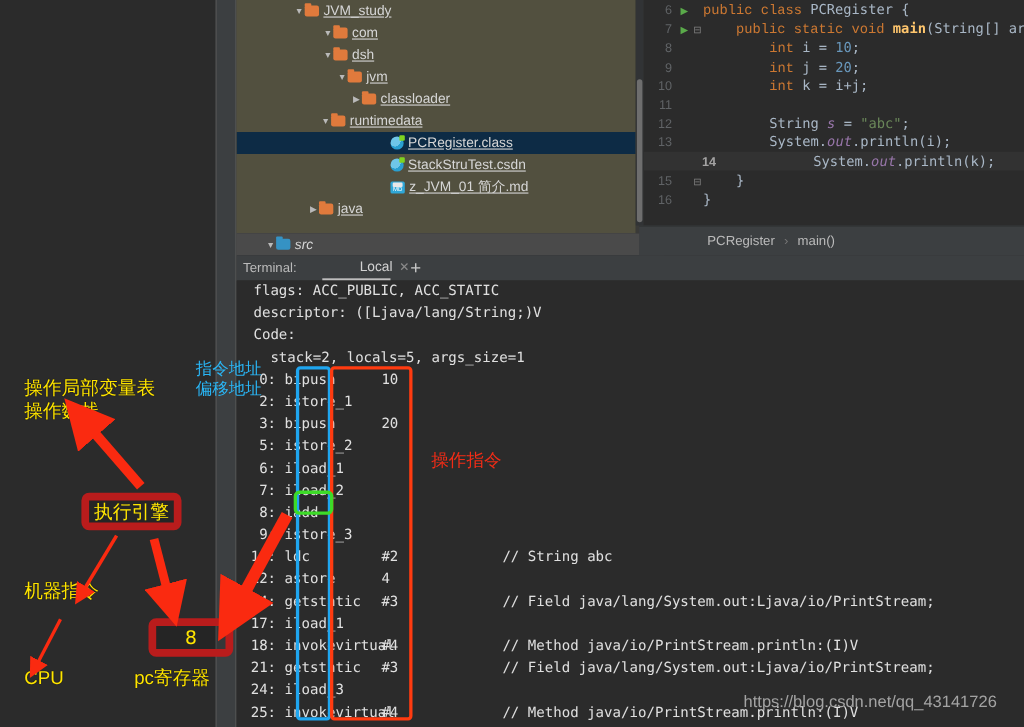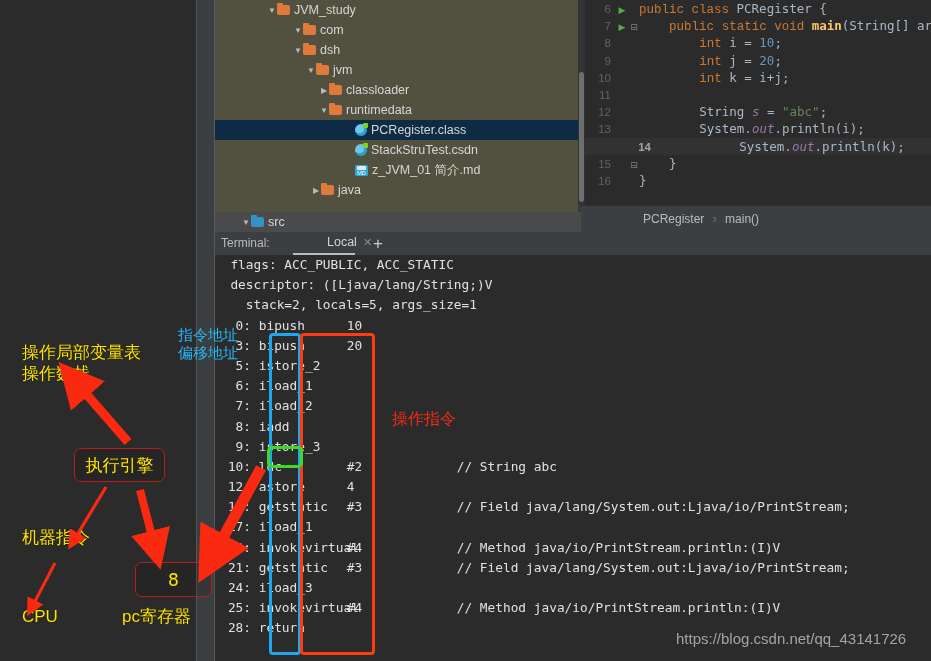--- a/index.html
+++ b/index.html
@@ -9,36 +9,36 @@
     background:#2b2b2b;
   }
   .mono{font-family:"DejaVu Sans Mono","Liberation Mono",monospace;}
 
   
   #left-dark-pane{position:absolute;left:0;top:0;width:196px;height:661px;background:#2b2b2b;}
   #left-strip{position:absolute;left:196px;top:0;width:19px;height:661px;background:#3c3f41;border-left:1px solid #555;border-right:1px solid #5a5a5a;box-sizing:border-box;}
 
   
   #project-tree{position:absolute;left:215px;top:0;width:363px;height:212px;background:#52503f;overflow:hidden;}
-  .tree-row{height:20px;line-height:20px;font-size:12.5px;color:#d6d6d6;white-space:nowrap;position:relative;}
+  .tree-row{height:20px;line-height:20px;font-size:12.5px;color:#d6d6d6;white-space:nowrap;position:relative;text-decoration:underline;}
   .tree-row.selected{background:#0d2b45;}
   .tw{display:inline-block;width:10px;color:#b9b9b9;font-size:8px;text-align:center;vertical-align:middle;}
   .tw.blank{color:transparent;}
   .folder{display:inline-block;width:13px;height:10px;background:#e07a3c;border-radius:1.5px 2px 2px 2px;vertical-align:-1px;margin-right:4px;position:relative;}
   .folder:before{content:"";position:absolute;left:0;top:-2.5px;width:6px;height:3px;background:#e07a3c;border-radius:1px 1px 0 0;}
   .folder.blue{background:#3592c4;}
   .folder.blue:before{background:#3592c4;}
   .cls-ico{display:inline-block;width:12px;height:12px;border-radius:50%;background:radial-gradient(circle at 35% 35%,#6fc6e8 0 45%,#2a9fd0 46% 100%);vertical-align:-2px;margin-right:4px;position:relative;}
   .cls-ico:after{content:"";position:absolute;right:-1px;top:-1px;width:5px;height:5px;background:#7ed321;border-radius:1px;}
   .md-ico{display:inline-block;width:13px;height:11px;background:#2fa7d8;border-radius:1.5px;vertical-align:-2px;margin-right:4px;position:relative;}
   .md-ico:before{content:"MD";position:absolute;left:0;right:0;bottom:0px;text-align:center;font-size:5.5px;line-height:6px;color:#fff;font-family:"Liberation Sans",sans-serif;}
   .md-ico:after{content:"";position:absolute;left:2px;top:1px;width:9px;height:4px;background:#e8e8e8;border-radius:1px;}
 
   
-  #src-row{position:absolute;left:215px;top:212px;width:363px;height:20px;background:#4a4a4a;line-height:20px;font-size:12.5px;color:#d6d6d6;white-space:nowrap;}
+  #src-row{position:absolute;left:215px;top:212px;width:363px;height:20px;background:#4a4a4a;line-height:20px;font-size:12.5px;color:#d6d6d6;white-space:nowrap;font-style:italic;}
 
   #tree-scrollbar{position:absolute;left:578px;top:0;width:7px;height:212px;background:#3a3a38;}
   #tree-scrollbar-thumb{position:absolute;left:1px;top:72px;width:5px;height:128px;background:#6e6e6e;border-radius:3px;}
 
   
   #editor{position:absolute;left:585px;top:0;width:346px;height:205px;background:#2b2b2b;overflow:hidden;}
   .ed-row{height:17.2px;line-height:17.2px;font-size:12.5px;white-space:pre;position:relative;}
   .ed-row.hl{background:#323232;padding-left:40px;}
   .gut{display:inline-block;width:26px;text-align:right;color:#606366;font-size:11.5px;padding-right:4px;}
   .gut.cur{color:#a4a3a3;font-weight:bold;}
@@ -66,45 +66,45 @@
   .t-addr{display:inline-block;width:36px;text-align:right;}
   .t-op{display:inline-block;width:88px;}
   .t-arg{display:inline-block;width:110px;}
   .t-cmt{color:#e0e0e0;}
 
   
   .ann{position:absolute;pointer-events:none;}
   .yellow-txt{color:#ffe500;font-size:17px;font-family:Liberation Sans, sans-serif;line-height:21px;white-space:pre;text-shadow:0 0 1px #000;}
   .blue-txt{color:#29b6f6;font-size:15px;font-family:"DejaVu Sans",sans-serif;line-height:18px;white-space:pre;}
   .red-txt{color:#f22c16;font-size:16px;font-family:"DejaVu Sans",sans-serif;white-space:pre;}
-  .ybox{border:1px solid #b91c1c;border-radius:7px;box-sizing:border-box;display:flex;align-items:center;justify-content:center;
+  .ybox{border:7px solid #b91c1c;border-radius:7px;box-sizing:border-box;display:flex;align-items:center;justify-content:center;
         color:#ffe500;font-size:17px;font-family:"DejaVu Sans",sans-serif;background:rgba(0,0,0,0.12);}
   .hl-box{box-sizing:border-box;background:transparent;}
   #box-addr{position:absolute;left:269px;top:333px;width:32px;height:322px;border:3px solid #1fa6f0;border-radius:4px;}
   #box-instr{position:absolute;left:300px;top:333px;width:75px;height:322px;border:3px solid #ff3b10;border-radius:4px;}
   #box-pc8{position:absolute;left:267px;top:446px;width:36px;height:22px;border:3px solid #3ddb28;border-radius:5px;}
   #watermark{position:absolute;left:676px;top:630px;color:#b9b9b9;font-size:15px;font-family:"Liberation Sans",sans-serif;opacity:.85;white-space:nowrap;}
 </style>
 </head>
 <body>
 
 <div id="left-dark-pane"></div>
 <div id="left-strip"></div>
 
 <div id="project-tree">
     <div class="tree-row" style="padding-left: 52px;"><span class="tw">▼</span><span class="folder"></span><span>JVM_study</span></div>
     <div class="tree-row" style="padding-left: 65px; margin-left: 13px;"><span class="tw">▼</span><span class="folder"></span><span>com</span></div>
     <div class="tree-row" style="padding-left: 78px;"><span class="tw">▼</span><span class="folder"></span><span>dsh</span></div>
     <div class="tree-row" style="padding-left: 91px;"><span class="tw">▼</span><span class="folder"></span><span>jvm</span></div>
     <div class="tree-row" style="padding-left: 104px;"><span class="tw">▶</span><span class="folder"></span><span>classloader</span></div>
-    <div class="tree-row" style="padding-left: 104px;"><span class="tw">▼</span><span class="folder"></span><span>runtimedata</span></div>
+    <div class="tree-row" style="padding-left: 76px;"><span class="tw">▼</span><span class="folder"></span><span>runtimedata</span></div>
     <div class="tree-row selected" style="padding-left: 130px;"><span class="tw blank">▶</span><span class="cls-ico"></span><span>PCRegister.class</span></div>
     <div class="tree-row" style="padding-left: 130px;"><span class="tw blank">▶</span><span class="cls-ico"></span><span>StackStruTest.csdn</span></div>
     <div class="tree-row" style="padding-left: 130px;"><span class="tw blank">▶</span><span class="md-ico"></span><span>z_JVM_01 简介.md</span></div>
-    <div class="tree-row" style="padding-left: 96px;"><span class="tw">▶</span><span class="folder"></span><span>java</span></div>
+    <div class="tree-row" style="padding-left: 65px;"><span class="tw">▶</span><span class="folder"></span><span>java</span></div>
   </div>
 <div id="src-row" style="padding-left: 26px;"><span class="tw">▼</span><span class="folder blue"></span><span>src</span></div>
 <div id="tree-scrollbar">
   <div id="tree-scrollbar-thumb"></div>
 </div>
 
 <div id="editor">
 
 <div class="ed-row"><span class="gut">6</span><span class="runmark">▶</span><span class="fold"></span><span class="mono"><span class="kw">public </span><span class="kw">class </span><span class="pl">PCRegister </span><span class="pl">{</span></span></div>
     <div class="ed-row"><span class="gut">7</span><span class="runmark">▶</span><span class="fold">⊟</span><span class="mono">    <span class="kw">public </span><span class="kw">static </span><span class="kw">void </span><span class="mth bold">main</span><span class="pl">(String[] args</span></span></div>
@@ -131,22 +131,24 @@
   <span class="lbl">Terminal:</span>
   <span id="tab-local">
     <span>Local</span><span class="x">✕</span>
   </span>
   <div id="tab-underline"></div>
   <span id="tab-plus">+</span>
 </div>
 <div id="terminal">
     <div class="t-row mono">  flags: ACC_PUBLIC, ACC_STATIC</div>
     <div class="t-row mono">  descriptor: ([Ljava/lang/String;)V</div>
+    <div class="t-row mono">  Code:</div>
     <div class="t-row mono">    stack=2, locals=5, args_size=1</div>
     <div class="t-row mono"><span class="t-addr">0:</span> <span class="t-op">bipush</span><span class="t-arg">10</span><span class="t-cmt"></span></div>
+    <div class="t-row mono"><span class="t-addr">2:</span> <span class="t-op">istore_1</span><span class="t-arg"></span><span class="t-cmt"></span></div>
     <div class="t-row mono"><span class="t-addr">3:</span> <span class="t-op">bipush</span><span class="t-arg">20</span><span class="t-cmt"></span></div>
     <div class="t-row mono"><span class="t-addr">5:</span> <span class="t-op">istore_2</span><span class="t-arg"></span><span class="t-cmt"></span></div>
     <div class="t-row mono"><span class="t-addr">6:</span> <span class="t-op">iload_1</span><span class="t-arg"></span><span class="t-cmt"></span></div>
     <div class="t-row mono"><span class="t-addr">7:</span> <span class="t-op">iload_2</span><span class="t-arg"></span><span class="t-cmt"></span></div>
     <div class="t-row mono"><span class="t-addr">8:</span> <span class="t-op">iadd</span><span class="t-arg"></span><span class="t-cmt"></span></div>
     <div class="t-row mono"><span class="t-addr">9:</span> <span class="t-op">istore_3</span><span class="t-arg"></span><span class="t-cmt"></span></div>
     <div class="t-row mono"><span class="t-addr">10:</span> <span class="t-op">ldc</span><span class="t-arg">#2</span><span class="t-cmt">// String abc</span></div>
     <div class="t-row mono"><span class="t-addr">12:</span> <span class="t-op">astore</span><span class="t-arg">4</span><span class="t-cmt"></span></div>
     <div class="t-row mono"><span class="t-addr">14:</span> <span class="t-op">getstatic</span><span class="t-arg">#3</span><span class="t-cmt">// Field java/lang/System.out:Ljava/io/PrintStream;</span></div>
     <div class="t-row mono"><span class="t-addr">17:</span> <span class="t-op">iload_1</span><span class="t-arg"></span><span class="t-cmt"></span></div>

